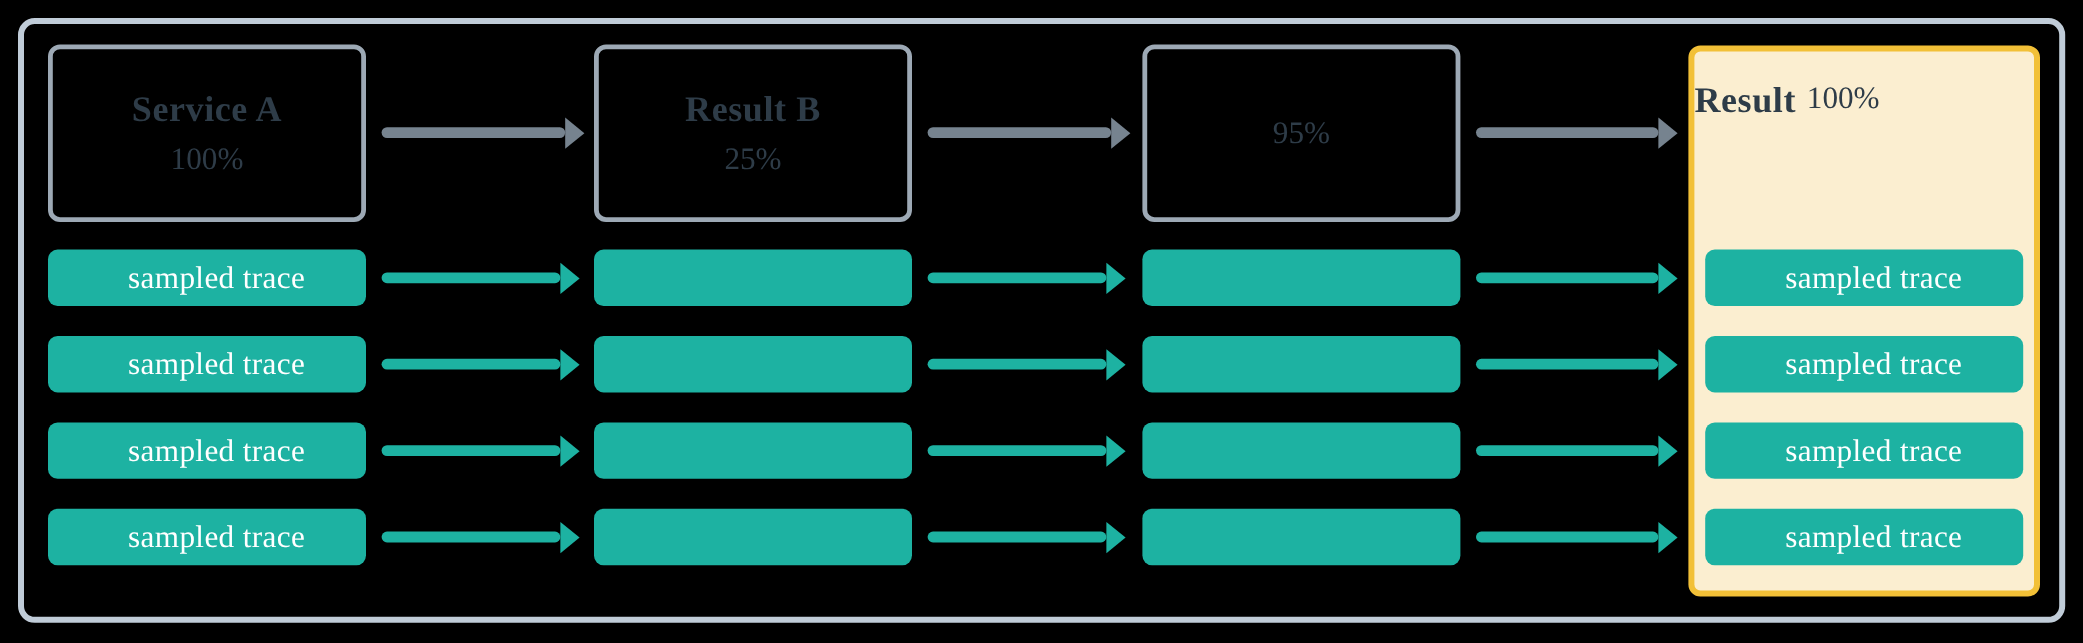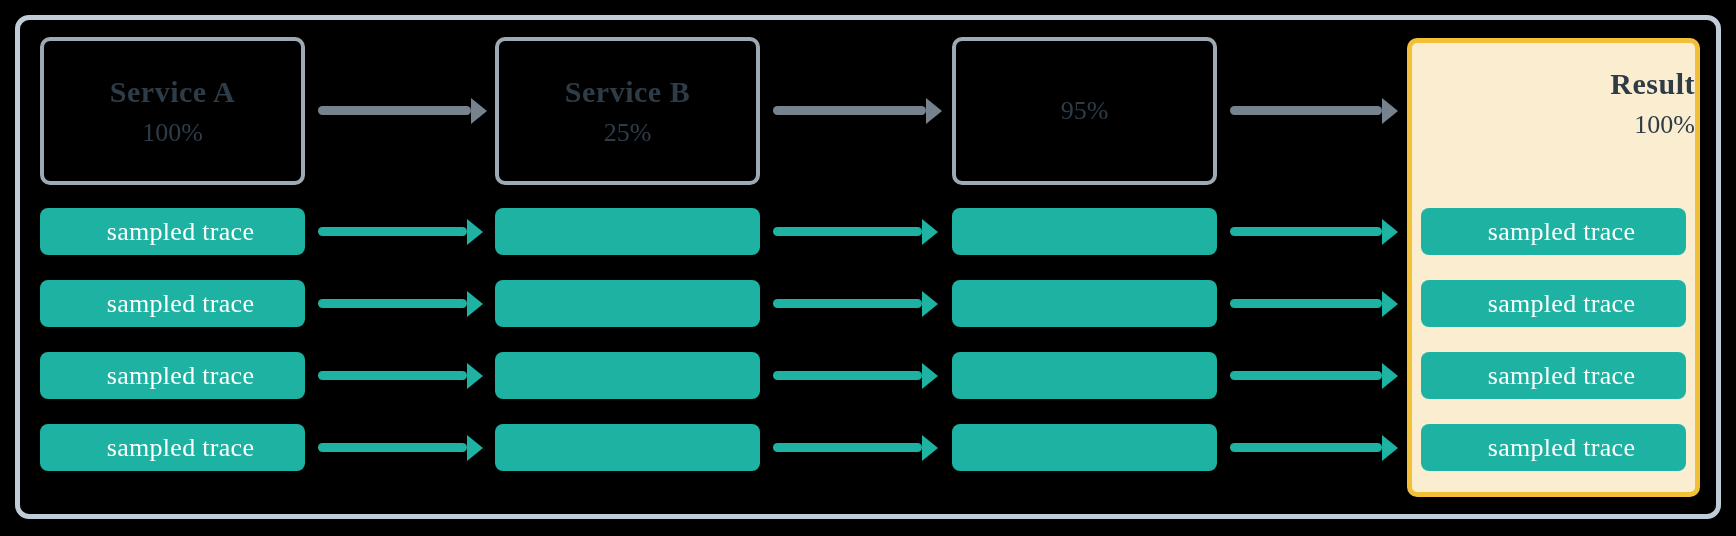--- a/index.html
+++ b/index.html
@@ -63,22 +63,22 @@
     width: 293px; height: 459px;
     background: var(--result-fill);
     border: 5px solid var(--result-border);
     border-radius: 10px;
   }
   .result-head {
     position: absolute;
     left: 0; top: 24px;
     width: 100%;
     display: flex;
-    flex-direction: column;
-    align-items: flex-end;
+    flex-direction: row;
+    align-items: flex-start;
     gap: 9px;
   }
 
   .pill {
     position: absolute;
     width: 265px; height: 47px;
     background: var(--teal);
     border-radius: 8px;
     display: flex;
     align-items: center;
@@ -116,21 +116,21 @@
 
 <div class="canvas">
 
   <div class="frame"></div>
 
   <div class="svc-box" style="left:40px">
     <div class="svc-title">Service A</div>
     <div class="svc-rate">100%</div>
   </div>
   <div class="svc-box" style="left:495px">
-    <div class="svc-title">Service B</div>
+    <div class="svc-title">Result B</div>
     <div class="svc-rate">25%</div>
   </div>
   <div class="svc-box" style="left:952px">
     <div class="svc-rate">95%</div>
   </div>
 
   <div class="result-box">
     <div class="result-head">
       <div class="svc-title">Result</div>
       <div class="svc-rate">100%</div>

